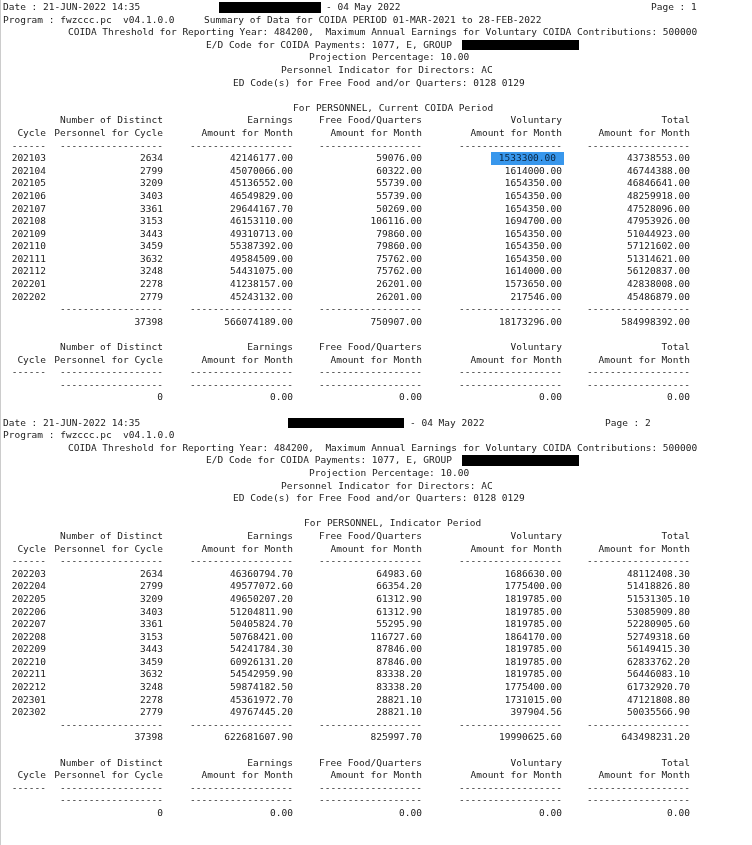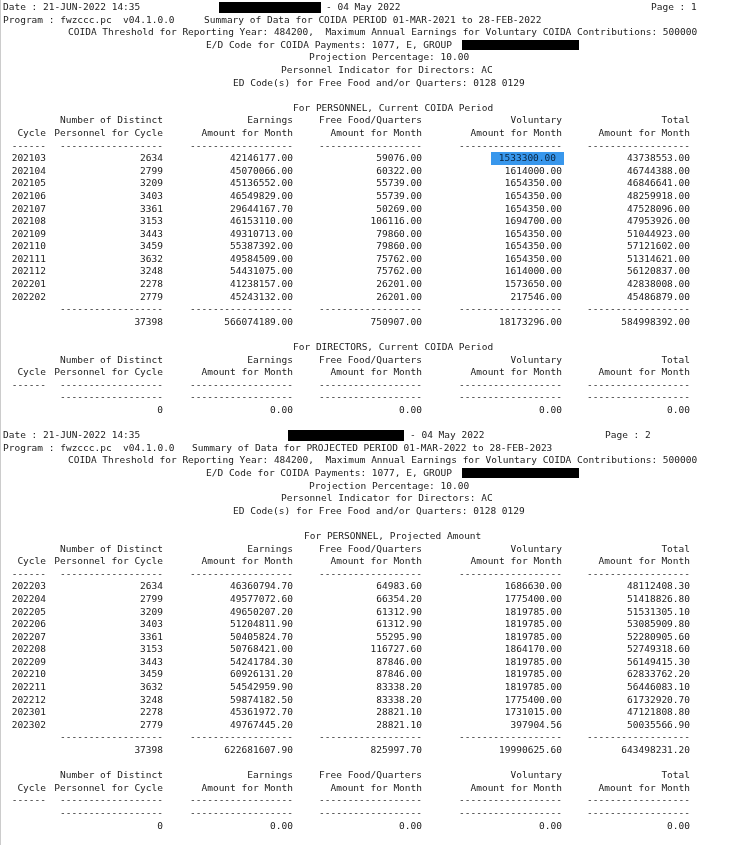--- a/index.html
+++ b/index.html
@@ -204,23 +204,20 @@
     <div class="ln trow">
       <div class="c first"></div>
       <div class="c"><span>37398</span></div>
       <div class="c"><span>566074189.00</span></div>
       <div class="c"><span>750907.00</span></div>
       <div class="c"><span>18173296.00</span></div>
       <div class="c"><span>584998392.00</span></div>
     </div>
     <div class="ln"></div>
 
-    <div class="ln">
-      <span class="pos" style="left:292px">For DIRECTORS, Current COIDA Period</span>
-    </div>
     <div class="ln trow">
       <div class="c first"></div>
       <div class="c"><span>Number of Distinct</span></div>
       <div class="c"><span>Earnings</span></div>
       <div class="c"><span>Free Food/Quarters</span></div>
       <div class="c"><span>Voluntary</span></div>
       <div class="c"><span>Total</span></div>
     </div>
     <div class="ln trow">
       <div class="c first"><span>Cycle</span></div>
@@ -259,42 +256,41 @@
 
   <section>
     <div class="ln">
       <span class="pos" style="left:2px">Date : 21-JUN-2022 14:35</span>
       <span class="redact" style="left:287px;width:116px"></span>
       <span class="pos" style="left:409px">- 04 May 2022</span>
       <span class="pos" style="left:604px">Page : 2</span>
     </div>
     <div class="ln">
       <span class="pos" style="left:2px">Program : fwzccc.pc  v04.1.0.0</span>
-      <span class="pos" style="left:191px">Summary of Data for PROJECTED PERIOD 01-MAR-2022 to 28-FEB-2023</span>
     </div>
     <div class="ln">
       <span class="pos" style="left:67px">COIDA Threshold for Reporting Year: 484200,  Maximum Annual Earnings for Voluntary COIDA Contributions: 500000</span>
     </div>
     <div class="ln">
       <span class="pos" style="left:205px">E/D Code for COIDA Payments: 1077, E, GROUP</span>
       <span class="redact" style="left:461px;width:117px"></span>
     </div>
     <div class="ln">
       <span class="pos" style="left:308px">Projection Percentage: 10.00</span>
     </div>
     <div class="ln">
       <span class="pos" style="left:280px">Personnel Indicator for Directors: AC</span>
     </div>
     <div class="ln">
       <span class="pos" style="left:232px">ED Code(s) for Free Food and/or Quarters: 0128 0129</span>
     </div>
     <div class="ln"></div>
 
     <div class="ln">
-      <span class="pos" style="left:303px">For PERSONNEL, Projected Amount</span>
+      <span class="pos" style="left:303px">For PERSONNEL, Indicator Period</span>
     </div>
     <div class="ln trow">
       <div class="c first"></div>
       <div class="c"><span>Number of Distinct</span></div>
       <div class="c"><span>Earnings</span></div>
       <div class="c"><span>Free Food/Quarters</span></div>
       <div class="c"><span>Voluntary</span></div>
       <div class="c"><span>Total</span></div>
     </div>
     <div class="ln trow">

